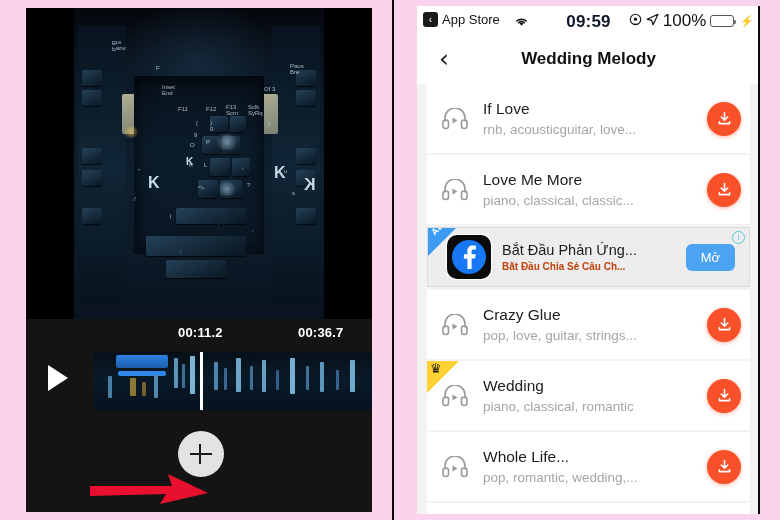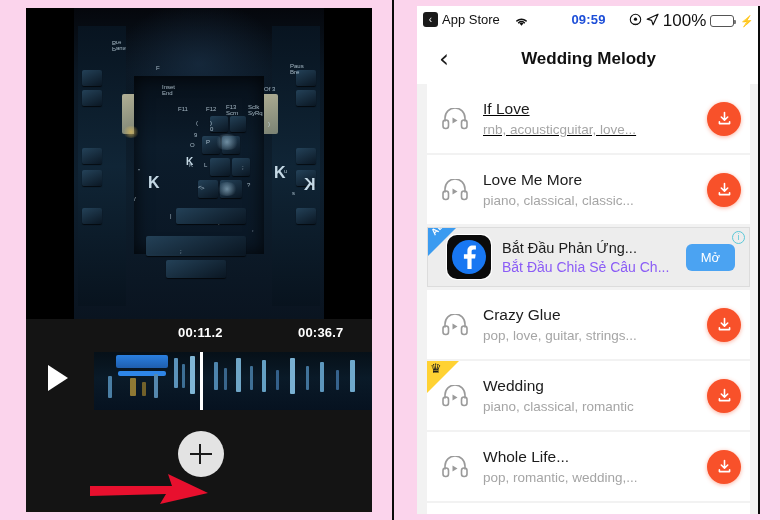--- a/index.html
+++ b/index.html
@@ -153,21 +153,21 @@
   }
   #sb-back-chevron {
     width:15px; height:15px; border-radius:3px; background:#1a1a1a;
     display:flex; align-items:center; justify-content:center;
     color:#fff; font-size:10px; line-height:1;
   }
   #sb-back-label { font-size:13px; color:#111; font-weight:400; }
   #sb-wifi { position:absolute; left:97px; top:7px; }
   #sb-time {
     position:absolute; left:0; top:6px; width:343px; text-align:center;
-    font-size:13px; font-weight:600; color:#1d4ed8; letter-spacing:.2px;
+    font-size:17px; font-weight:600; color:#0f172a; letter-spacing:.2px;
   }
   #sb-right {
     position:absolute; right:6px; top:5px;
     display:flex; align-items:center; gap:4px;
   }
   #sb-pct { font-size:17px; color:#111; font-weight:500; }
   #sb-battery {
     width:24px; height:12px; border:1.2px solid #555; border-radius:3px;
     position:relative; padding:1px;
   }
@@ -199,21 +199,21 @@
     background:#f2f2f2;
     overflow:hidden;
   }
   .song-row {
     position:relative;
     height:69px; background:#fff;
     margin: 0 10px 2px 10px;
     display:flex; align-items:center;
     overflow:hidden;
   }
-  .song-row:first-child { margin-top:0;text-decoration:underline; }
+  .song-row:first-child { margin-top:0; }
   .song-icon {
     width:56px; flex:0 0 56px;
     display:flex; align-items:center; justify-content:center;
   }
   .song-text { flex:1 1 auto; min-width:0; padding-right:6px; }
   .song-title {
     font-size:15.5px; color:#1c1c1c; font-weight:400;
     white-space:nowrap; overflow:hidden; text-overflow:ellipsis;
     margin-bottom:4px;
   }
@@ -271,22 +271,22 @@
     border-radius:10px; background:#fff;
     display:flex; align-items:center; justify-content:center;
     overflow:hidden;
   }
   #ad-text { flex:1 1 auto; min-width:0; padding-left:10px; padding-right:6px; }
   #ad-title {
     font-size:14.5px; color:#1c1c1c; font-weight:400;
     white-space:nowrap; overflow:hidden; text-overflow:ellipsis; margin-bottom:3px;
   }
   #ad-sub {
-    font-size:14px; color:#8b5cf6;
-    white-space:nowrap; overflow:hidden; text-overflow:ellipsis;
+    font-size:10px; color:#c2410c;
+    white-space:nowrap; overflow:hidden; text-overflow:ellipsis;font-weight:bold;
   }
   #ad-cta {
     flex:0 0 auto; margin-right:14px;
     background:#4ba3f2; color:#fff;
     font-size:13px; padding:6px 15px; border-radius:6px;
     cursor:pointer; border:none;
     font-family:"Liberation Sans", sans-serif;
   }
   #ad-info {
     position:absolute; right:4px; top:3px;

